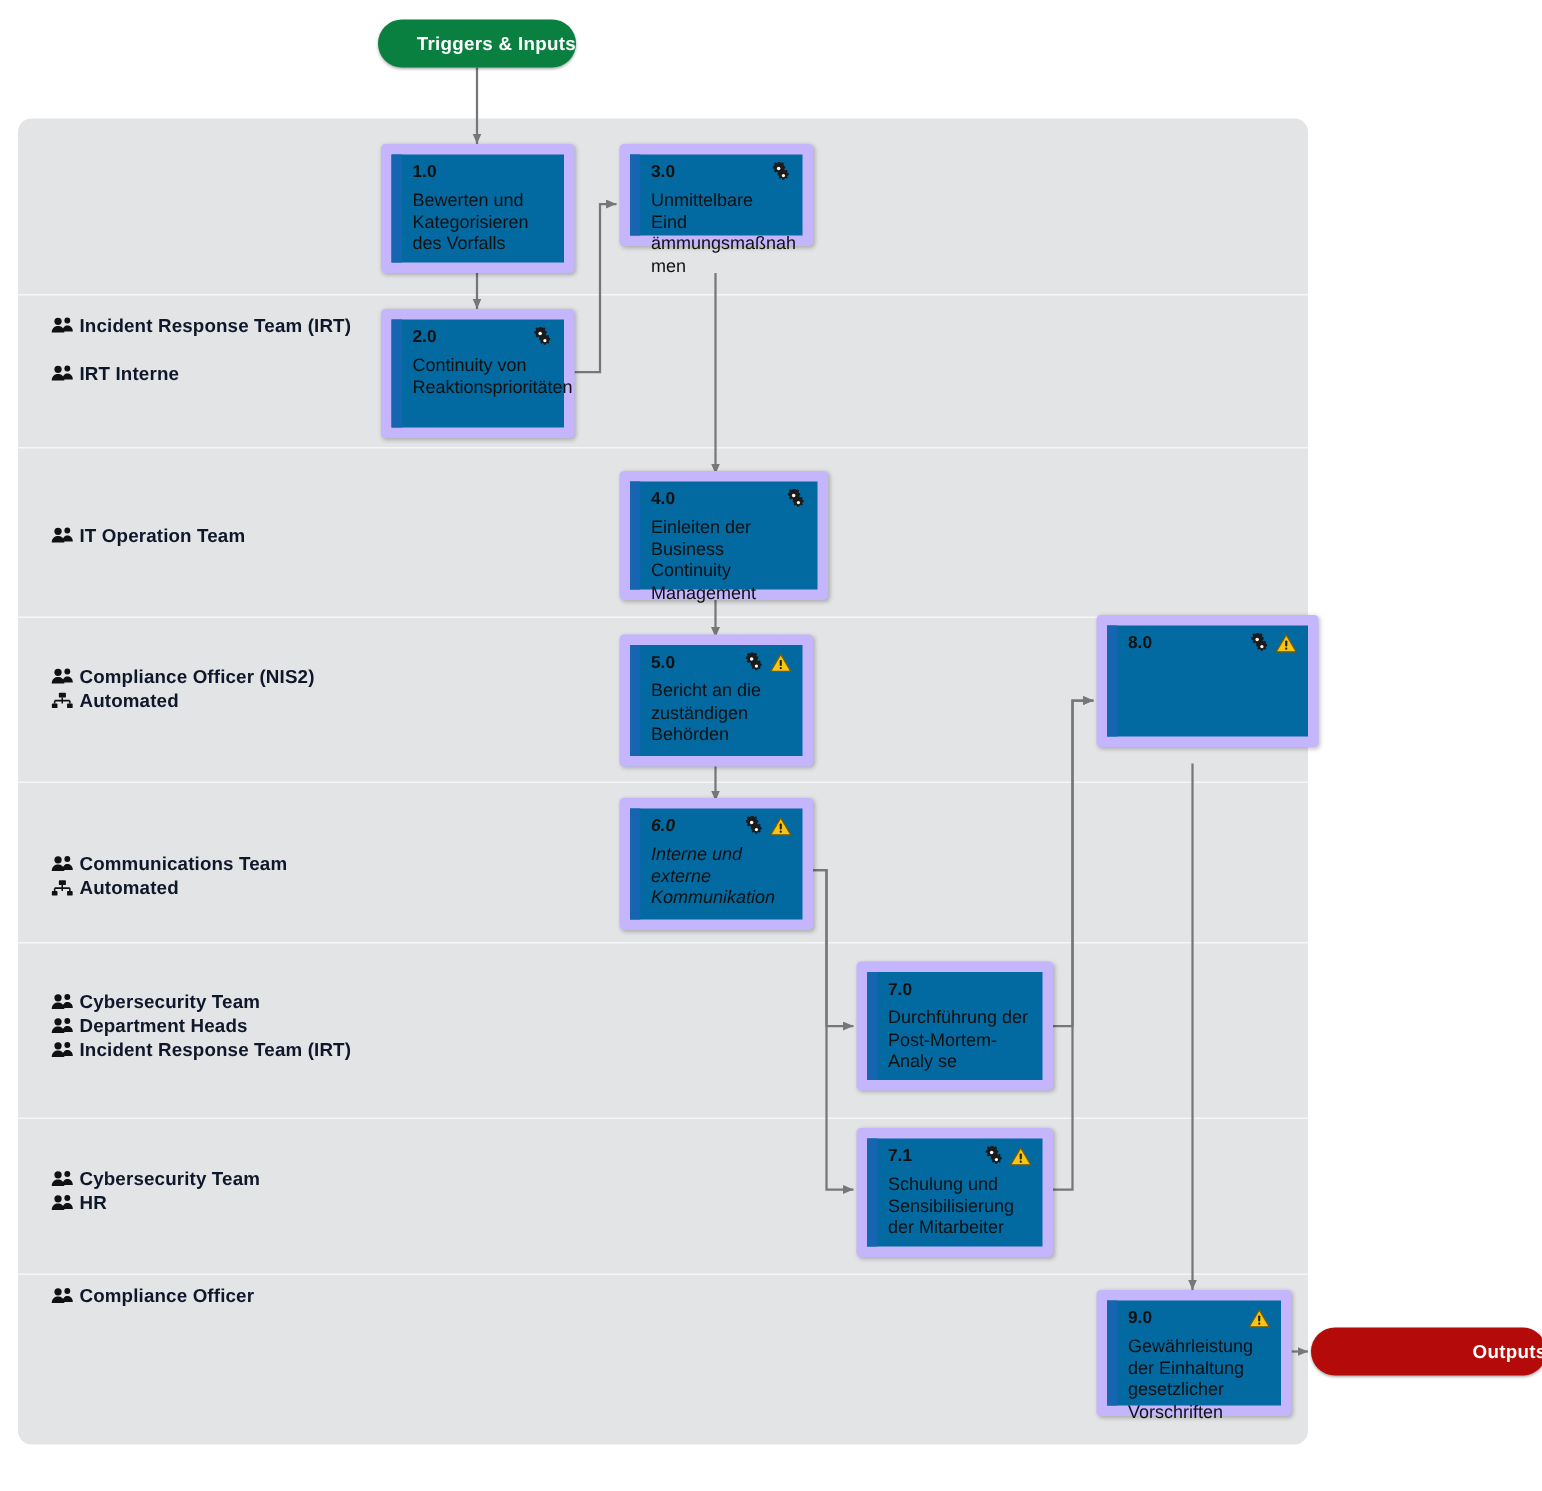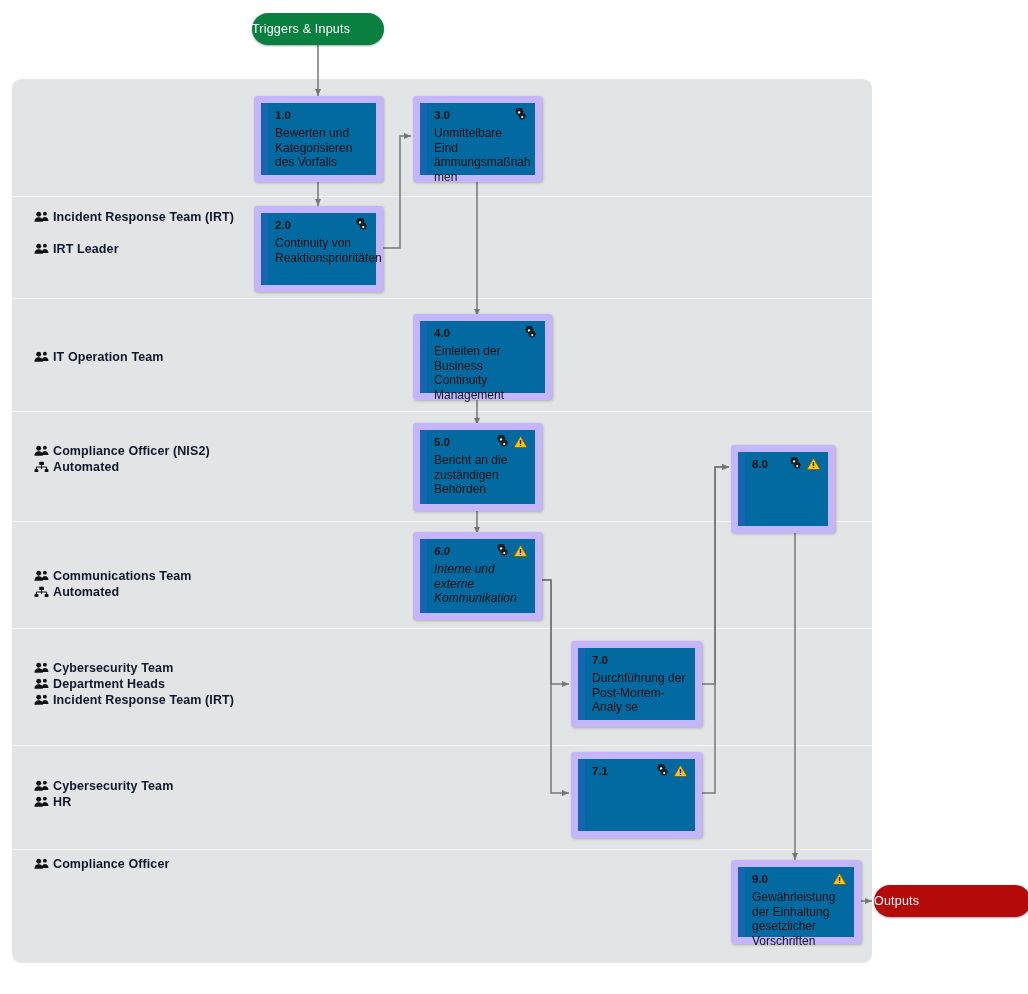--- a/index.html
+++ b/index.html
@@ -56,25 +56,25 @@
     vertical-align: -2px;
     margin-right: 4px;
   }
   .role-icon svg { display: block; }
 
   
   .pill {
     position: absolute;
     display: flex;
     align-items: center;
-    justify-content: flex-start;
+    justify-content: flex-end;
     border-radius: 999px;
     color: #ffffff;
     font-size: 12.5px;
-    font-weight: normal;
+    font-weight: bold;
     letter-spacing: 0.2px;
     box-shadow: 0 1px 2px rgba(0,0,0,0.35);
   }
   .pill-start {
     left: 252px; top: 13px; width: 132px; height: 32px;
     background: #0a8040;
   }
   .pill-end {
     left: 874px; top: 885px; width: 157px; height: 32px;
     background: #b50a0a;
@@ -143,21 +143,21 @@
               <path d="M8.2 10.2 C8.2 7.3 10 6 11.6 6 C13.4 6 15.5 7.3 15.5 10.2 Z" fill="#111"></path>
             </svg></span><span>Incident Response Team (IRT)</span></span>
     </div>
 
     <div class="lane-label" style="top:162px">
       <span class="role"><span class="role-icon"><svg width="15" height="12" viewBox="0 0 16 12">
               <circle cx="5" cy="3" r="2.6" fill="#111"></circle>
               <path d="M0.5 11 C0.5 7.6 3 6.3 5 6.3 C7 6.3 9.5 7.6 9.5 11 Z" fill="#111"></path>
               <circle cx="11.6" cy="2.4" r="2.1" fill="#111"></circle>
               <path d="M8.2 10.2 C8.2 7.3 10 6 11.6 6 C13.4 6 15.5 7.3 15.5 10.2 Z" fill="#111"></path>
-            </svg></span><span>IRT Leader</span></span>
+            </svg></span><span>IRT Interne</span></span>
     </div>
 
     <div class="lane-label" style="top:270px">
       <span class="role"><span class="role-icon"><svg width="15" height="12" viewBox="0 0 16 12">
               <circle cx="5" cy="3" r="2.6" fill="#111"></circle>
               <path d="M0.5 11 C0.5 7.6 3 6.3 5 6.3 C7 6.3 9.5 7.6 9.5 11 Z" fill="#111"></path>
               <circle cx="11.6" cy="2.4" r="2.1" fill="#111"></circle>
               <path d="M8.2 10.2 C8.2 7.3 10 6 11.6 6 C13.4 6 15.5 7.3 15.5 10.2 Z" fill="#111"></path>
             </svg></span><span>IT Operation Team</span></span>
     </div>
@@ -283,21 +283,21 @@
           <svg width="15" height="14" viewBox="0 0 16 15">
             <path d="M6.3 0.4 h2.2 l0.3 1.4 a3.9 3.9 0 0 1 1.1 0.45 l1.2 -0.8 1.55 1.55 -0.8 1.2 a3.9 3.9 0 0 1 0.45 1.1 l1.4 0.3 v2.2 l-1.4 0.3 a3.9 3.9 0 0 1 -0.45 1.1 l0.8 1.2 -1.55 1.55 -1.2 -0.8 a3.9 3.9 0 0 1 -1.1 0.45 l-0.3 1.4 h-2.2 l-0.3 -1.4 a3.9 3.9 0 0 1 -1.1 -0.45 l-1.2 0.8 -1.55 -1.55 0.8 -1.2 a3.9 3.9 0 0 1 -0.45 -1.1 l-1.4 -0.3 v-2.2 l1.4 -0.3 a3.9 3.9 0 0 1 0.45 -1.1 l-0.8 -1.2 1.55 -1.55 1.2 0.8 a3.9 3.9 0 0 1 1.1 -0.45 z" fill="#1b1b1b" transform="translate(1.6,-0.9) scale(0.70)"></path>
             <circle cx="6.5" cy="4.7" r="1.25" fill="#ffffff"></circle>
             <path d="M6.3 0.4 h2.2 l0.3 1.4 a3.9 3.9 0 0 1 1.1 0.45 l1.2 -0.8 1.55 1.55 -0.8 1.2 a3.9 3.9 0 0 1 0.45 1.1 l1.4 0.3 v2.2 l-1.4 0.3 a3.9 3.9 0 0 1 -0.45 1.1 l0.8 1.2 -1.55 1.55 -1.2 -0.8 a3.9 3.9 0 0 1 -1.1 0.45 l-0.3 1.4 h-2.2 l-0.3 -1.4 a3.9 3.9 0 0 1 -1.1 -0.45 l-1.2 0.8 -1.55 -1.55 0.8 -1.2 a3.9 3.9 0 0 1 -0.45 -1.1 l-1.4 -0.3 v-2.2 l1.4 -0.3 a3.9 3.9 0 0 1 0.45 -1.1 l-0.8 -1.2 1.55 -1.55 1.2 0.8 a3.9 3.9 0 0 1 1.1 -0.45 z" fill="#1b1b1b" transform="translate(5.2,4.6) scale(0.62)"></path>
             <circle cx="9.9" cy="9.7" r="1.15" fill="#ffffff"></circle>
           </svg>
         </span>
     </div>
   </div>
 
-  <div class="task" style="left:413px; top:96px; width:129px; height:86px;">
+  <div class="task" style="left:413px; top:96px; width:129px; height:68px;">
     <div class="accent"></div>
     <div class="tnum">3.0</div>
     <div class="tbody">Unmittelbare Eind ämmungsmaßnah men</div>
     <div class="badges">
       <span>
           <svg width="15" height="14" viewBox="0 0 16 15">
             <path d="M6.3 0.4 h2.2 l0.3 1.4 a3.9 3.9 0 0 1 1.1 0.45 l1.2 -0.8 1.55 1.55 -0.8 1.2 a3.9 3.9 0 0 1 0.45 1.1 l1.4 0.3 v2.2 l-1.4 0.3 a3.9 3.9 0 0 1 -0.45 1.1 l0.8 1.2 -1.55 1.55 -1.2 -0.8 a3.9 3.9 0 0 1 -1.1 0.45 l-0.3 1.4 h-2.2 l-0.3 -1.4 a3.9 3.9 0 0 1 -1.1 -0.45 l-1.2 0.8 -1.55 -1.55 0.8 -1.2 a3.9 3.9 0 0 1 -0.45 -1.1 l-1.4 -0.3 v-2.2 l1.4 -0.3 a3.9 3.9 0 0 1 0.45 -1.1 l-0.8 -1.2 1.55 -1.55 1.2 0.8 a3.9 3.9 0 0 1 1.1 -0.45 z" fill="#1b1b1b" transform="translate(1.6,-0.9) scale(0.70)"></path>
             <circle cx="6.5" cy="4.7" r="1.25" fill="#ffffff"></circle>
             <path d="M6.3 0.4 h2.2 l0.3 1.4 a3.9 3.9 0 0 1 1.1 0.45 l1.2 -0.8 1.55 1.55 -0.8 1.2 a3.9 3.9 0 0 1 0.45 1.1 l1.4 0.3 v2.2 l-1.4 0.3 a3.9 3.9 0 0 1 -0.45 1.1 l0.8 1.2 -1.55 1.55 -1.2 -0.8 a3.9 3.9 0 0 1 -1.1 0.45 l-0.3 1.4 h-2.2 l-0.3 -1.4 a3.9 3.9 0 0 1 -1.1 -0.45 l-1.2 0.8 -1.55 -1.55 0.8 -1.2 a3.9 3.9 0 0 1 -0.45 -1.1 l-1.4 -0.3 v-2.2 l1.4 -0.3 a3.9 3.9 0 0 1 0.45 -1.1 l-0.8 -1.2 1.55 -1.55 1.2 0.8 a3.9 3.9 0 0 1 1.1 -0.45 z" fill="#1b1b1b" transform="translate(5.2,4.6) scale(0.62)"></path>
             <circle cx="9.9" cy="9.7" r="1.15" fill="#ffffff"></circle>
@@ -371,40 +371,41 @@
   <div class="task" style="left:571px; top:641px; width:131px; height:86px;">
     <div class="accent"></div>
     <div class="tnum">7.0</div>
     <div class="tbody">Durchführung der Post-Mortem-Analy se</div>
     <div class="badges"></div>
   </div>
 
   <div class="task" style="left:571px; top:752px; width:131px; height:86px;">
     <div class="accent"></div>
     <div class="tnum">7.1</div>
+    <div class="tbody">Schulung und Sensibilisierung der Mitarbeiter</div>
     <div class="badges">
       <span>
           <svg width="15" height="14" viewBox="0 0 16 15">
             <path d="M6.3 0.4 h2.2 l0.3 1.4 a3.9 3.9 0 0 1 1.1 0.45 l1.2 -0.8 1.55 1.55 -0.8 1.2 a3.9 3.9 0 0 1 0.45 1.1 l1.4 0.3 v2.2 l-1.4 0.3 a3.9 3.9 0 0 1 -0.45 1.1 l0.8 1.2 -1.55 1.55 -1.2 -0.8 a3.9 3.9 0 0 1 -1.1 0.45 l-0.3 1.4 h-2.2 l-0.3 -1.4 a3.9 3.9 0 0 1 -1.1 -0.45 l-1.2 0.8 -1.55 -1.55 0.8 -1.2 a3.9 3.9 0 0 1 -0.45 -1.1 l-1.4 -0.3 v-2.2 l1.4 -0.3 a3.9 3.9 0 0 1 0.45 -1.1 l-0.8 -1.2 1.55 -1.55 1.2 0.8 a3.9 3.9 0 0 1 1.1 -0.45 z" fill="#1b1b1b" transform="translate(1.6,-0.9) scale(0.70)"></path>
             <circle cx="6.5" cy="4.7" r="1.25" fill="#ffffff"></circle>
             <path d="M6.3 0.4 h2.2 l0.3 1.4 a3.9 3.9 0 0 1 1.1 0.45 l1.2 -0.8 1.55 1.55 -0.8 1.2 a3.9 3.9 0 0 1 0.45 1.1 l1.4 0.3 v2.2 l-1.4 0.3 a3.9 3.9 0 0 1 -0.45 1.1 l0.8 1.2 -1.55 1.55 -1.2 -0.8 a3.9 3.9 0 0 1 -1.1 0.45 l-0.3 1.4 h-2.2 l-0.3 -1.4 a3.9 3.9 0 0 1 -1.1 -0.45 l-1.2 0.8 -1.55 -1.55 0.8 -1.2 a3.9 3.9 0 0 1 -0.45 -1.1 l-1.4 -0.3 v-2.2 l1.4 -0.3 a3.9 3.9 0 0 1 0.45 -1.1 l-0.8 -1.2 1.55 -1.55 1.2 0.8 a3.9 3.9 0 0 1 1.1 -0.45 z" fill="#1b1b1b" transform="translate(5.2,4.6) scale(0.62)"></path>
             <circle cx="9.9" cy="9.7" r="1.15" fill="#ffffff"></circle>
           </svg>
         </span>
       <span>
           <svg width="15" height="14" viewBox="0 0 16 15">
             <path d="M8 1.3 L15.1 13.4 H0.9 Z" fill="#f5c518" stroke="#7a5c00" stroke-width="0.9" stroke-linejoin="round"></path>
             <rect x="7.25" y="5.3" width="1.5" height="4.3" rx="0.6" fill="#231f00"></rect>
             <rect x="7.25" y="10.4" width="1.5" height="1.5" rx="0.6" fill="#231f00"></rect>
           </svg>
         </span>
     </div>
   </div>
 
-  <div class="task" style="left:731px; top:445px; width:104px; height:88px;">
+  <div class="task" style="left:731px; top:410px; width:148px; height:88px;">
     <div class="accent"></div>
     <div class="tnum">8.0</div>
     <div class="badges">
       <span>
           <svg width="15" height="14" viewBox="0 0 16 15">
             <path d="M6.3 0.4 h2.2 l0.3 1.4 a3.9 3.9 0 0 1 1.1 0.45 l1.2 -0.8 1.55 1.55 -0.8 1.2 a3.9 3.9 0 0 1 0.45 1.1 l1.4 0.3 v2.2 l-1.4 0.3 a3.9 3.9 0 0 1 -0.45 1.1 l0.8 1.2 -1.55 1.55 -1.2 -0.8 a3.9 3.9 0 0 1 -1.1 0.45 l-0.3 1.4 h-2.2 l-0.3 -1.4 a3.9 3.9 0 0 1 -1.1 -0.45 l-1.2 0.8 -1.55 -1.55 0.8 -1.2 a3.9 3.9 0 0 1 -0.45 -1.1 l-1.4 -0.3 v-2.2 l1.4 -0.3 a3.9 3.9 0 0 1 0.45 -1.1 l-0.8 -1.2 1.55 -1.55 1.2 0.8 a3.9 3.9 0 0 1 1.1 -0.45 z" fill="#1b1b1b" transform="translate(1.6,-0.9) scale(0.70)"></path>
             <circle cx="6.5" cy="4.7" r="1.25" fill="#ffffff"></circle>
             <path d="M6.3 0.4 h2.2 l0.3 1.4 a3.9 3.9 0 0 1 1.1 0.45 l1.2 -0.8 1.55 1.55 -0.8 1.2 a3.9 3.9 0 0 1 0.45 1.1 l1.4 0.3 v2.2 l-1.4 0.3 a3.9 3.9 0 0 1 -0.45 1.1 l0.8 1.2 -1.55 1.55 -1.2 -0.8 a3.9 3.9 0 0 1 -1.1 0.45 l-0.3 1.4 h-2.2 l-0.3 -1.4 a3.9 3.9 0 0 1 -1.1 -0.45 l-1.2 0.8 -1.55 -1.55 0.8 -1.2 a3.9 3.9 0 0 1 -0.45 -1.1 l-1.4 -0.3 v-2.2 l1.4 -0.3 a3.9 3.9 0 0 1 0.45 -1.1 l-0.8 -1.2 1.55 -1.55 1.2 0.8 a3.9 3.9 0 0 1 1.1 -0.45 z" fill="#1b1b1b" transform="translate(5.2,4.6) scale(0.62)"></path>
             <circle cx="9.9" cy="9.7" r="1.15" fill="#ffffff"></circle>
           </svg>

